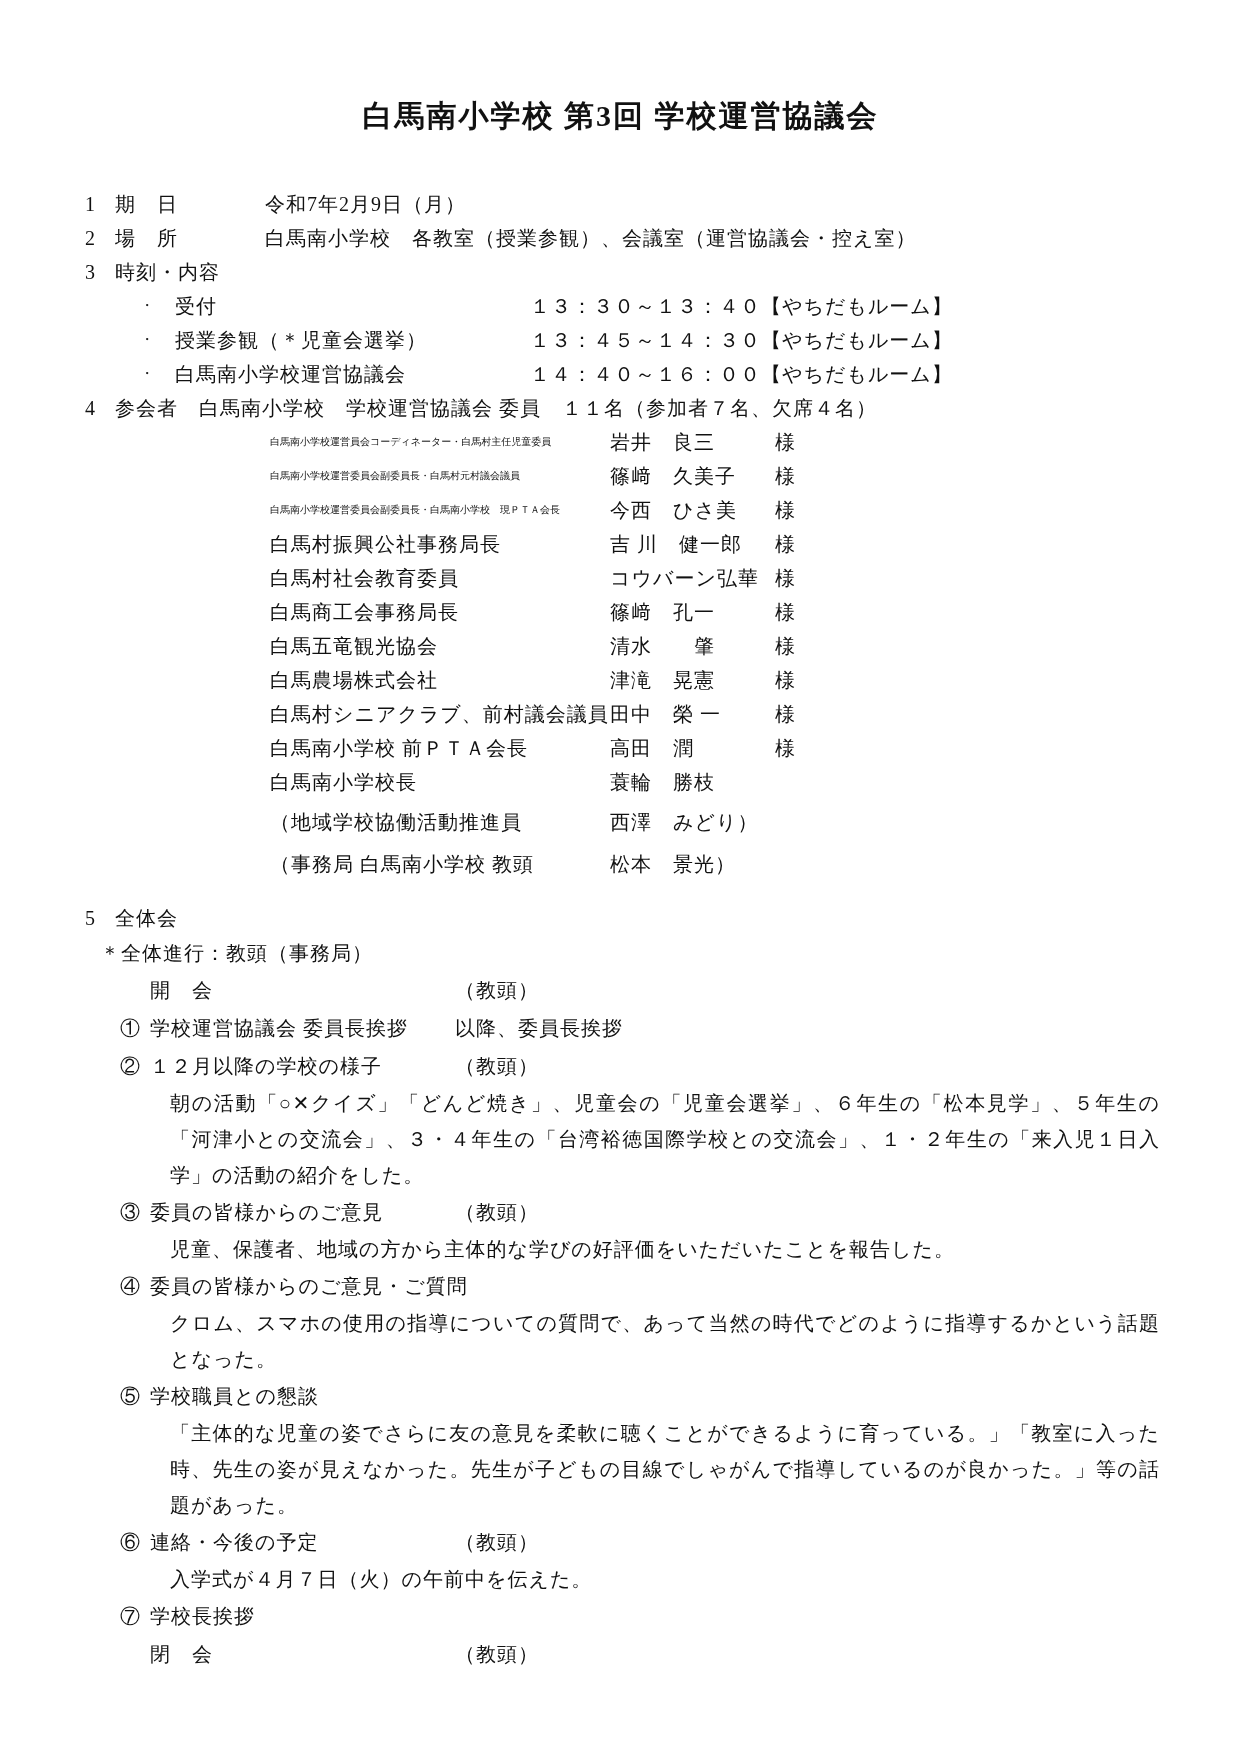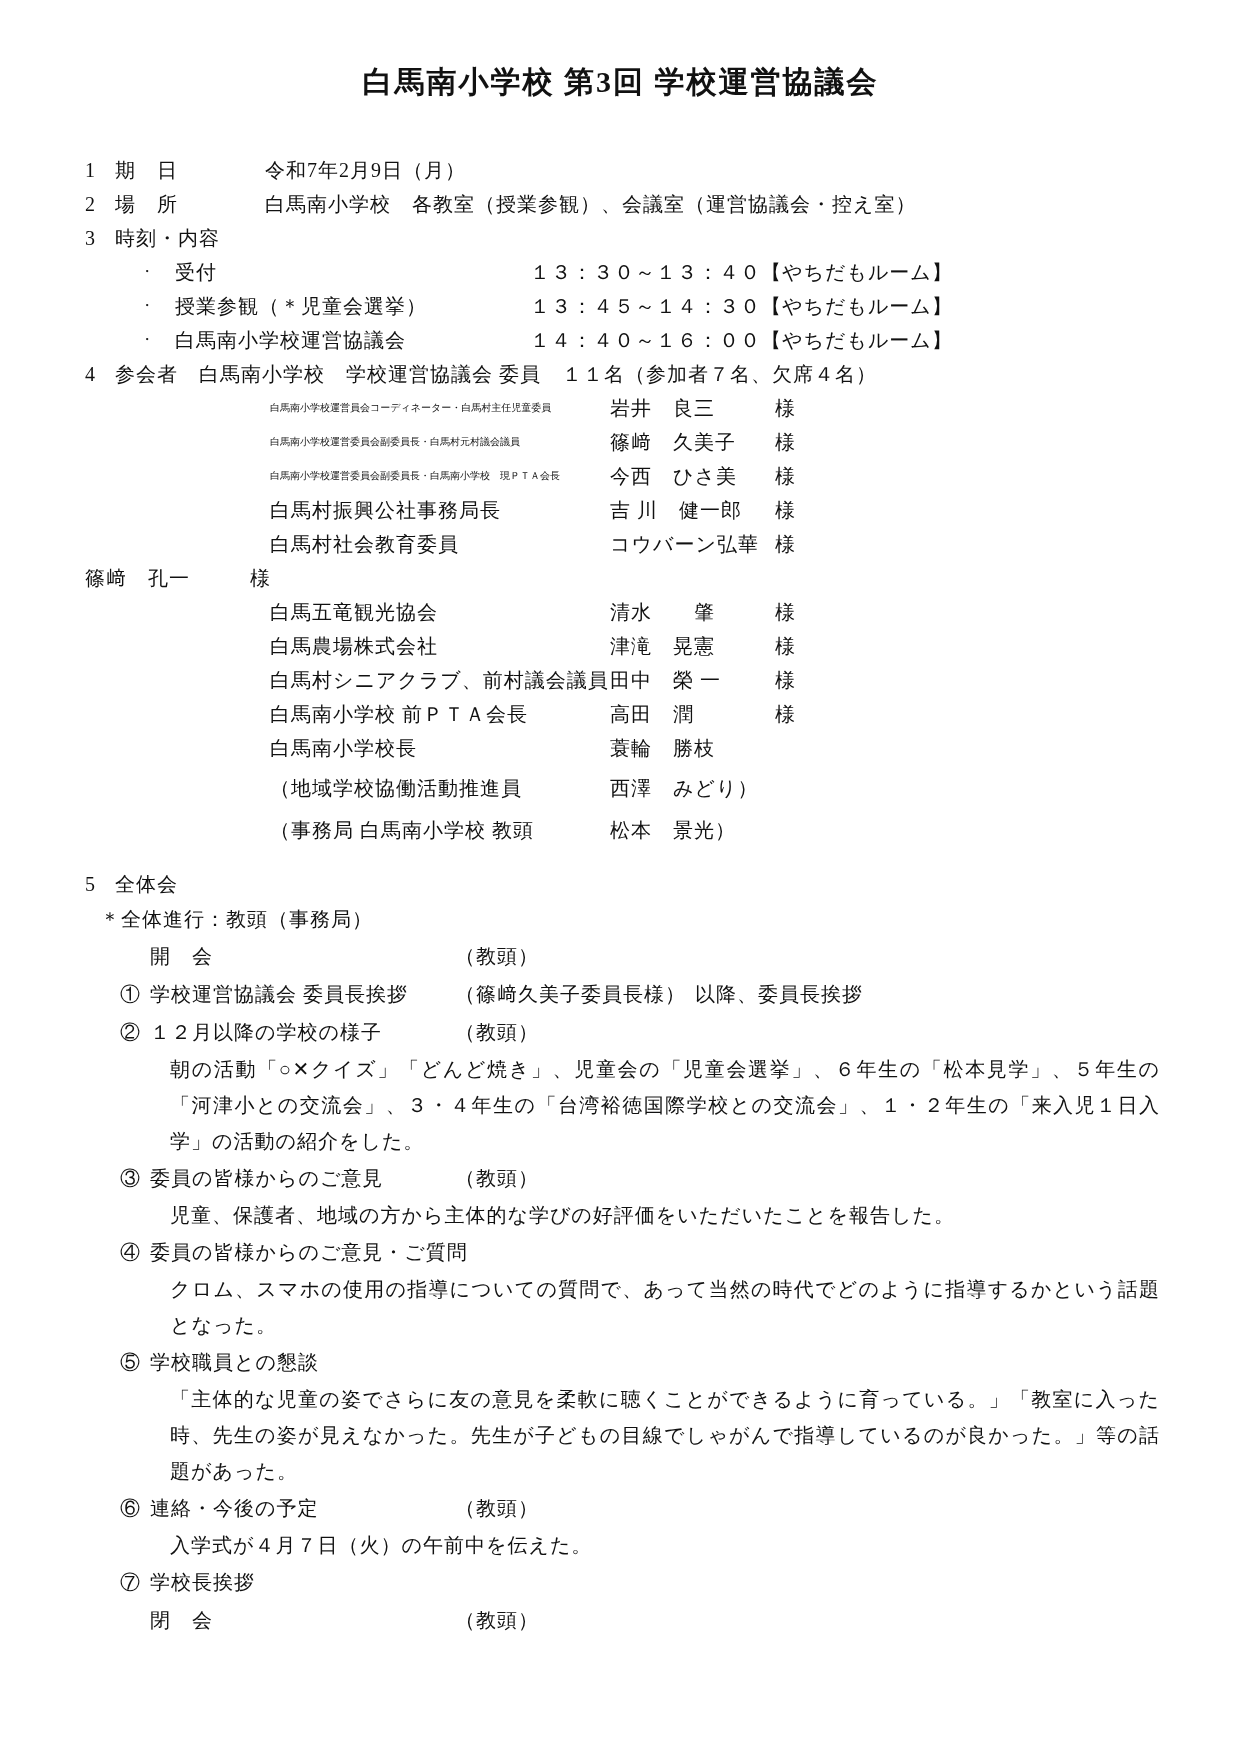--- a/index.html
+++ b/index.html
@@ -1,21 +1,21 @@
 <!DOCTYPE html>
 <html lang="ja"><head>
 <meta charset="utf-8">
 <style>
   html,body { margin:0; padding:0; background:#ffffff; }
   body {
     width:1241px; height:1754px;
     font-family:"Liberation Serif","DejaVu Serif",serif;
     color:#111; font-size:20px; letter-spacing:1px;
   }
-  .page { padding:62px 85px 0 85px; box-sizing:border-box; }
+  .page { padding:96px 85px 0 85px; box-sizing:border-box; }
 
   .doc-title {
     text-align:center; font-size:30px; font-weight:bold;
     letter-spacing:2px; margin:0 0 50px 0; white-space:pre;
   }
 
   .meta-row { display:flex; line-height:34px; white-space:pre; }
   .m-num   { width:30px; flex-shrink:0; }
   .m-label { width:150px; flex-shrink:0; }
   .m-value { white-space:pre; }
@@ -110,20 +110,21 @@
     <span class="p-role">白馬村振興公社事務局長</span>
     <span class="p-name">吉 川　健一郎</span>
     <span class="p-suffix">様</span>
   </div>
   <div class="p-row">
     <span class="p-role">白馬村社会教育委員</span>
     <span class="p-name">コウバーン弘華</span>
     <span class="p-suffix">様</span>
   </div>
   <div class="p-row">
+    <span class="p-role">白馬商工会事務局長</span>
     <span class="p-name">篠﨑　孔一</span>
     <span class="p-suffix">様</span>
   </div>
   <div class="p-row">
     <span class="p-role">白馬五竜観光協会</span>
     <span class="p-name">清水　　肇</span>
     <span class="p-suffix">様</span>
   </div>
   <div class="p-row">
     <span class="p-role">白馬農場株式会社</span>
@@ -163,21 +164,20 @@
   <div class="facilitator">＊全体進行：教頭（事務局）</div>
 
   <div class="agenda-line">
     <span class="a-indent">開　会</span>
     <span class="a-by">（教頭）</span>
   </div>
 
   <div class="agenda-line">
     <span class="a-mark">①</span>
     <span class="a-title">学校運営協議会 委員長挨拶</span>
-    <span class="a-by">（篠﨑久美子委員長様）</span>
     <span class="a-note">以降、委員長挨拶</span>
   </div>
 
   <div class="agenda-line">
     <span class="a-mark">②</span>
     <span class="a-title">１２月以降の学校の様子</span>
     <span class="a-by">（教頭）</span>
   </div>
   <p class="a-body">朝の活動「○✕クイズ」「どんど焼き」、児童会の「児童会選挙」、６年生の「松本見学」、５年生の「河津小との交流会」、３・４年生の「台湾裕徳国際学校との交流会」、１・２年生の「来入児１日入学」の活動の紹介をした。</p>
 

